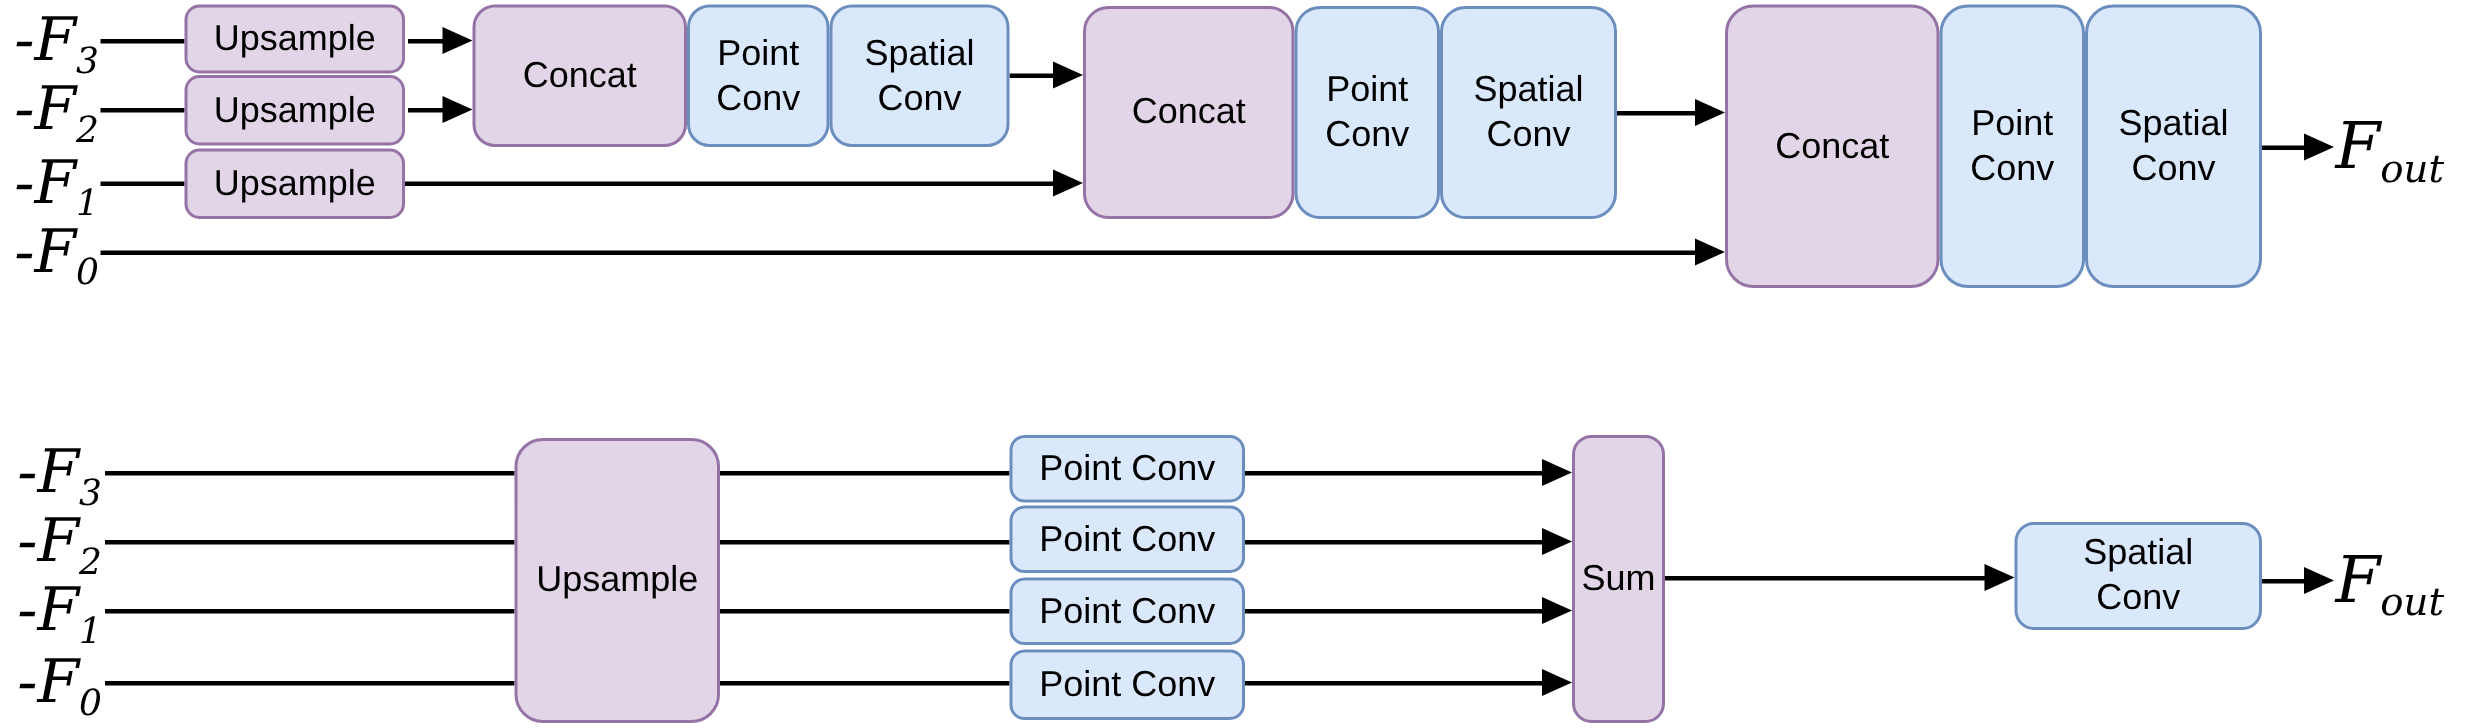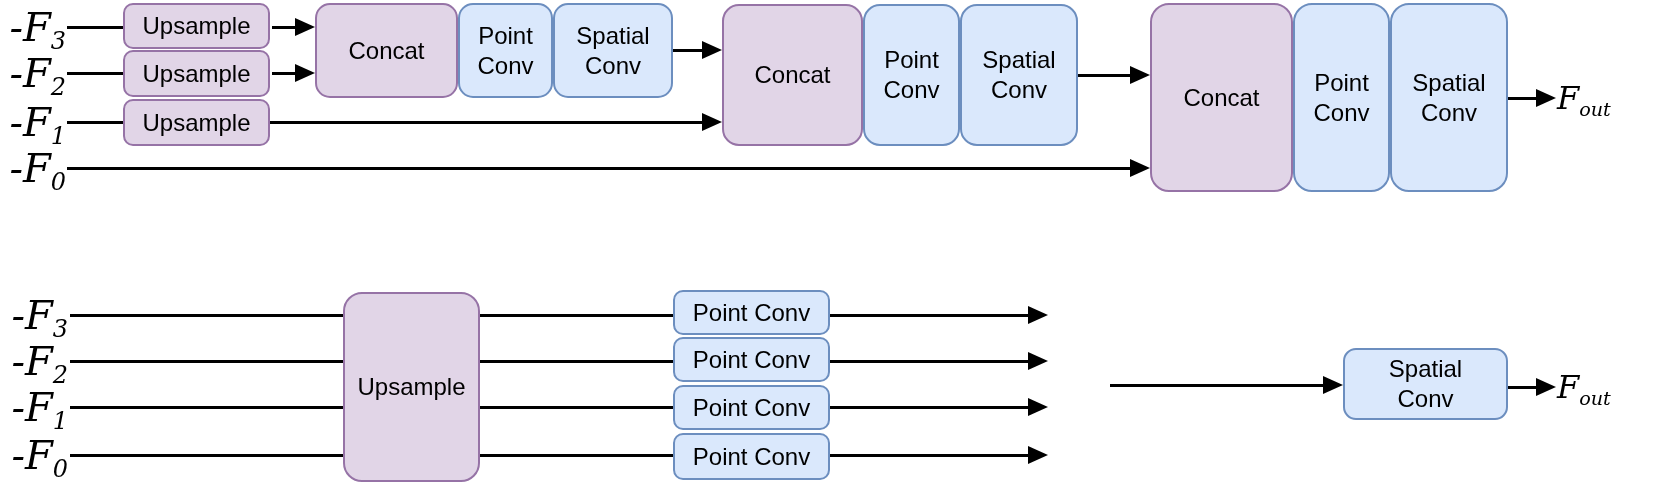--- a/index.html
+++ b/index.html
@@ -35,21 +35,21 @@
     font-family:"DejaVu Serif", serif; font-style:italic;
     font-size:40px; color:var(--text); white-space:nowrap;
   }
   .feature-label sub, .output-label sub{
     font-size:0.60em; font-style:italic; line-height:0;
     vertical-align:-0.35em;
   }
   .output-label{
     position:absolute; transform:translateY(-50%);
     font-family:"DejaVu Serif", serif; font-style:italic;
-    font-size:32px; color:var(--text); white-space:nowrap;
+    font-size:43px; color:var(--text); white-space:nowrap;
   }
 </style>
 </head>
 <body>
 
 <div id="canvas">
     <div class="diagram">
       <div class="edge" style="left: 67px; top: 25.5px; width: 56px;"></div>
       <div class="edge" style="left: 272px; top: 25.5px; width: 26px;"></div>
       <div class="arrow-head" style="left: 295px; top: 18px;"></div>
@@ -114,17 +114,18 @@
       <div class="arrow-head" style="left: 1536px; top: 378px;"></div>
       <div class="feature-label" style="right: 1592px; top: 315px;"><span>-</span><span>F</span><sub>3</sub></div>
       <div class="feature-label" style="right: 1592px; top: 361px;"><span>-</span><span>F</span><sub>2</sub></div>
       <div class="feature-label" style="right: 1592px; top: 407px;"><span>-</span><span>F</span><sub>1</sub></div>
       <div class="feature-label" style="right: 1592px; top: 455px;"><span>-</span><span>F</span><sub>0</sub></div>
       <div class="node purple" style="left: 343px; top: 292px; width: 137px; height: 190px; border-radius: 19px;"><span>Upsample</span></div>
       <div class="node blue" style="left: 673px; top: 290px; width: 157px; height: 45px; border-radius: 10px;"><span>Point Conv</span></div>
       <div class="node blue" style="left: 673px; top: 337px; width: 157px; height: 45px; border-radius: 10px;"><span>Point Conv</span></div>
       <div class="node blue" style="left: 673px; top: 385px; width: 157px; height: 45px; border-radius: 10px;"><span>Point Conv</span></div>
       <div class="node blue" style="left: 673px; top: 433px; width: 157px; height: 47px; border-radius: 10px;"><span>Point Conv</span></div>
+      <div class="node purple" style="left: 1048px; top: 290px; width: 62px; height: 192px; border-radius: 13px;"><span>Sum</span></div>
       <div class="node blue" style="left: 1343px; top: 348px; width: 165px; height: 72px; border-radius: 13px;"><span>Spatial
 Conv</span></div>
       <div class="output-label" style="left: 1557px; top: 387px;"><span>F</span><sub>out</sub></div>
     </div>
   </div>
 
 </body></html>

